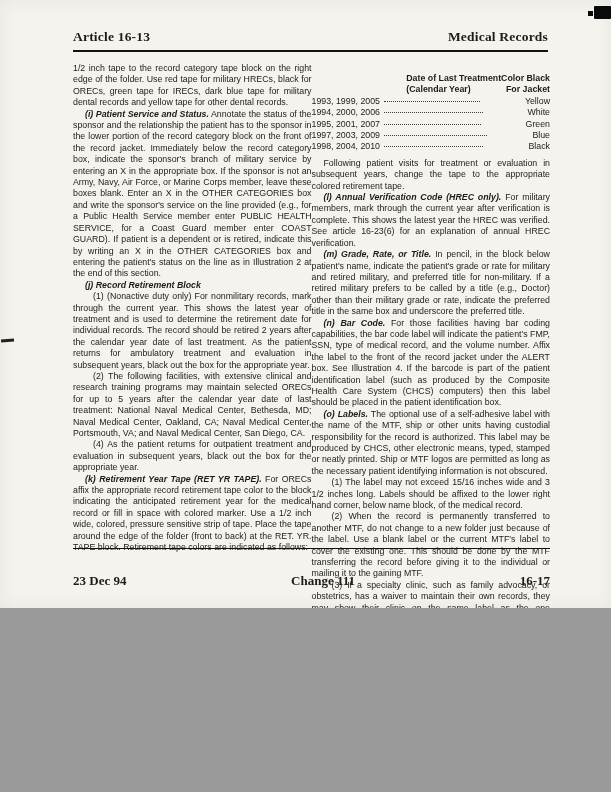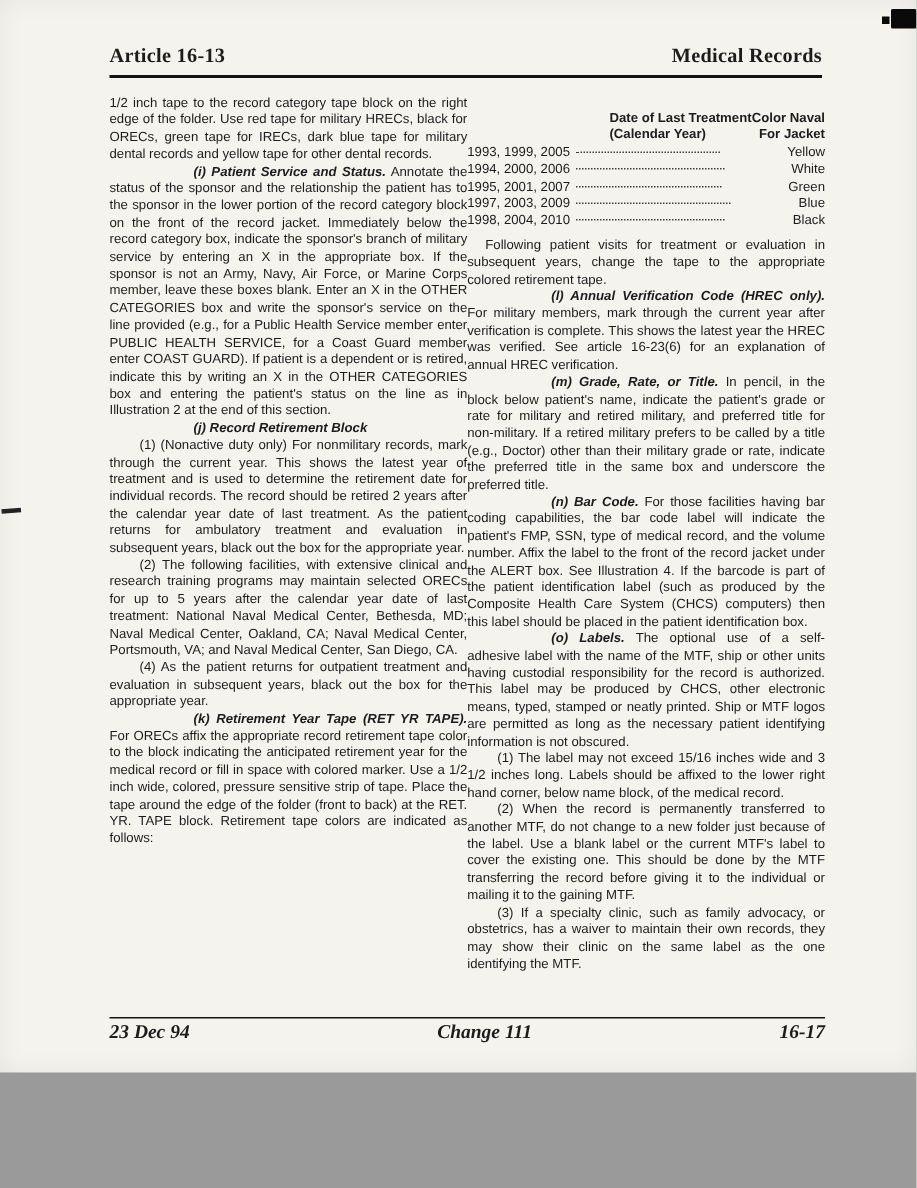--- a/index.html
+++ b/index.html
@@ -1,19 +1,19 @@
 <!DOCTYPE html>
 <html><head>
 <meta charset="utf-8">
 <style>
   html,body { margin:0; padding:0; }
   body { background:#9a9a9a; }
   .page {
     position:relative;
-    width:611px; height:715px;
+    width:611px; height:608px;
     margin:0 auto;
     background:#f4f3ee;
     overflow:hidden;
     font-family:"Liberation Sans", sans-serif;
     color:#1c1c1c;
     box-shadow: inset 0 0 18px rgba(0,0,0,0.06);
   }
   
   .corner-mark { position:absolute; top:6px; right:0; width:17px; height:13px; background:#0a0a0a; border-radius:1px; }
   .corner-mark-2 { position:absolute; top:11px; right:18px; width:5px; height:5px; background:#0a0a0a; }
@@ -31,40 +31,39 @@
   }
 
   .columns {
     display:flex; 
     margin:11px 61px 0 73px;
   }
   .col { flex:1; font-size:8.8px; line-height:11.4px; text-align:justify; }
   .para { margin:0; }
   .ind1 { text-indent:12px; }
   .ind2 { text-indent:20px; }
-  .lead { font-weight:bold; font-style:italic;margin-left:44px; }
+  .lead { font-weight:bold; font-style:italic; }
 
   
   .tape-table { margin-top:10px; margin-bottom:5px; }
   .tt-head { display:flex; justify-content:flex-end; font-weight:bold; }
   .tt-head-right { text-align:right; }
   .tt-row { display:flex; align-items:baseline; }
   .tt-years { white-space:nowrap; }
   .tt-dots { flex:1; margin:0 4px; border-bottom:1.2px dotted #3c3c3c; transform:translateY(-2px); }
   .tt-color { white-space:nowrap;margin-left:41px; }
 
   .footer {
     position:absolute; left:73px; right:61px; bottom:19px;
     border-top:1.8px solid #121212;
-    padding-top:1px;
+    padding-top:24px;
     display:flex; justify-content:space-between;
     font-family:"Liberation Serif", serif;
     font-weight:bold;
     font-size:13px;
-    font-style:italic;
   }
 </style>
 </head>
 <body>
 
 <div class="page">
 
   <div class="corner-mark"></div>
   <div class="corner-mark-2"></div>
   <div class="margin-dash"></div>
@@ -88,21 +87,21 @@
 
     <div class="col">
 
       <div class="tape-table">
         <div class="tt-head">
           <div class="tt-head-left">
             <div>Date of Last Treatment</div>
             <div>(Calendar Year)</div>
           </div>
           <div class="tt-head-right">
-            <div>Color Naval</div>
+            <div>Color Black</div>
             <div>For Jacket</div>
           </div>
         </div>
         <div class="tt-row">
             <span class="tt-years">1993, 1999, 2005</span>
             <span class="tt-dots"></span>
             <span class="tt-color">Yellow</span>
           </div>
         <div class="tt-row">
             <span class="tt-years">1994, 2000, 2006</span>

